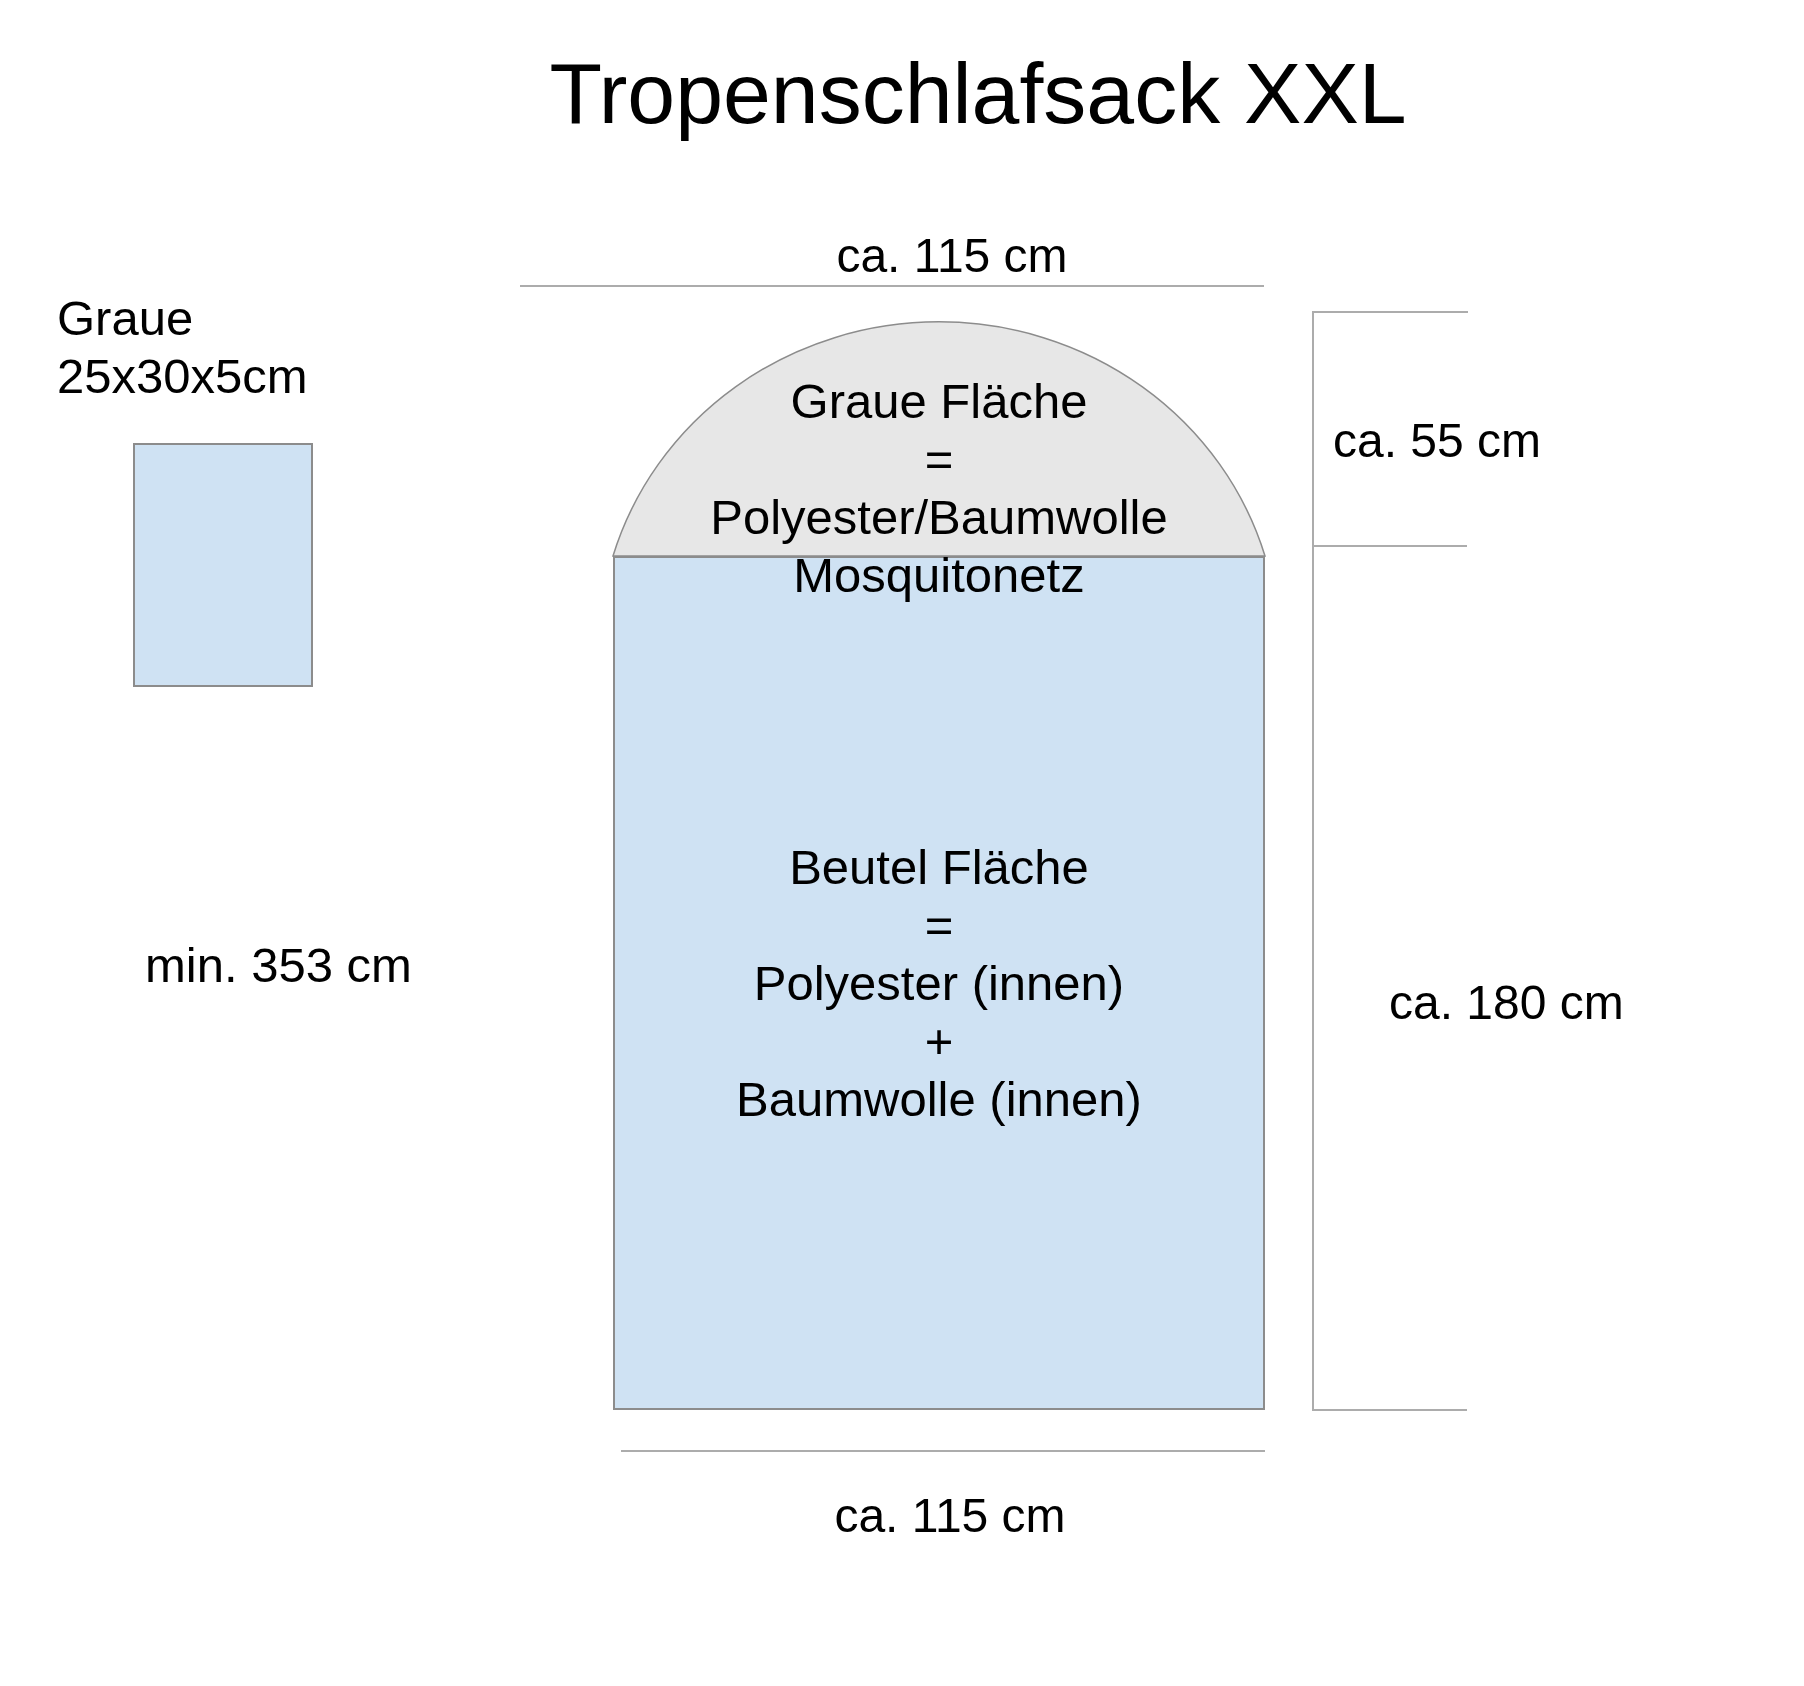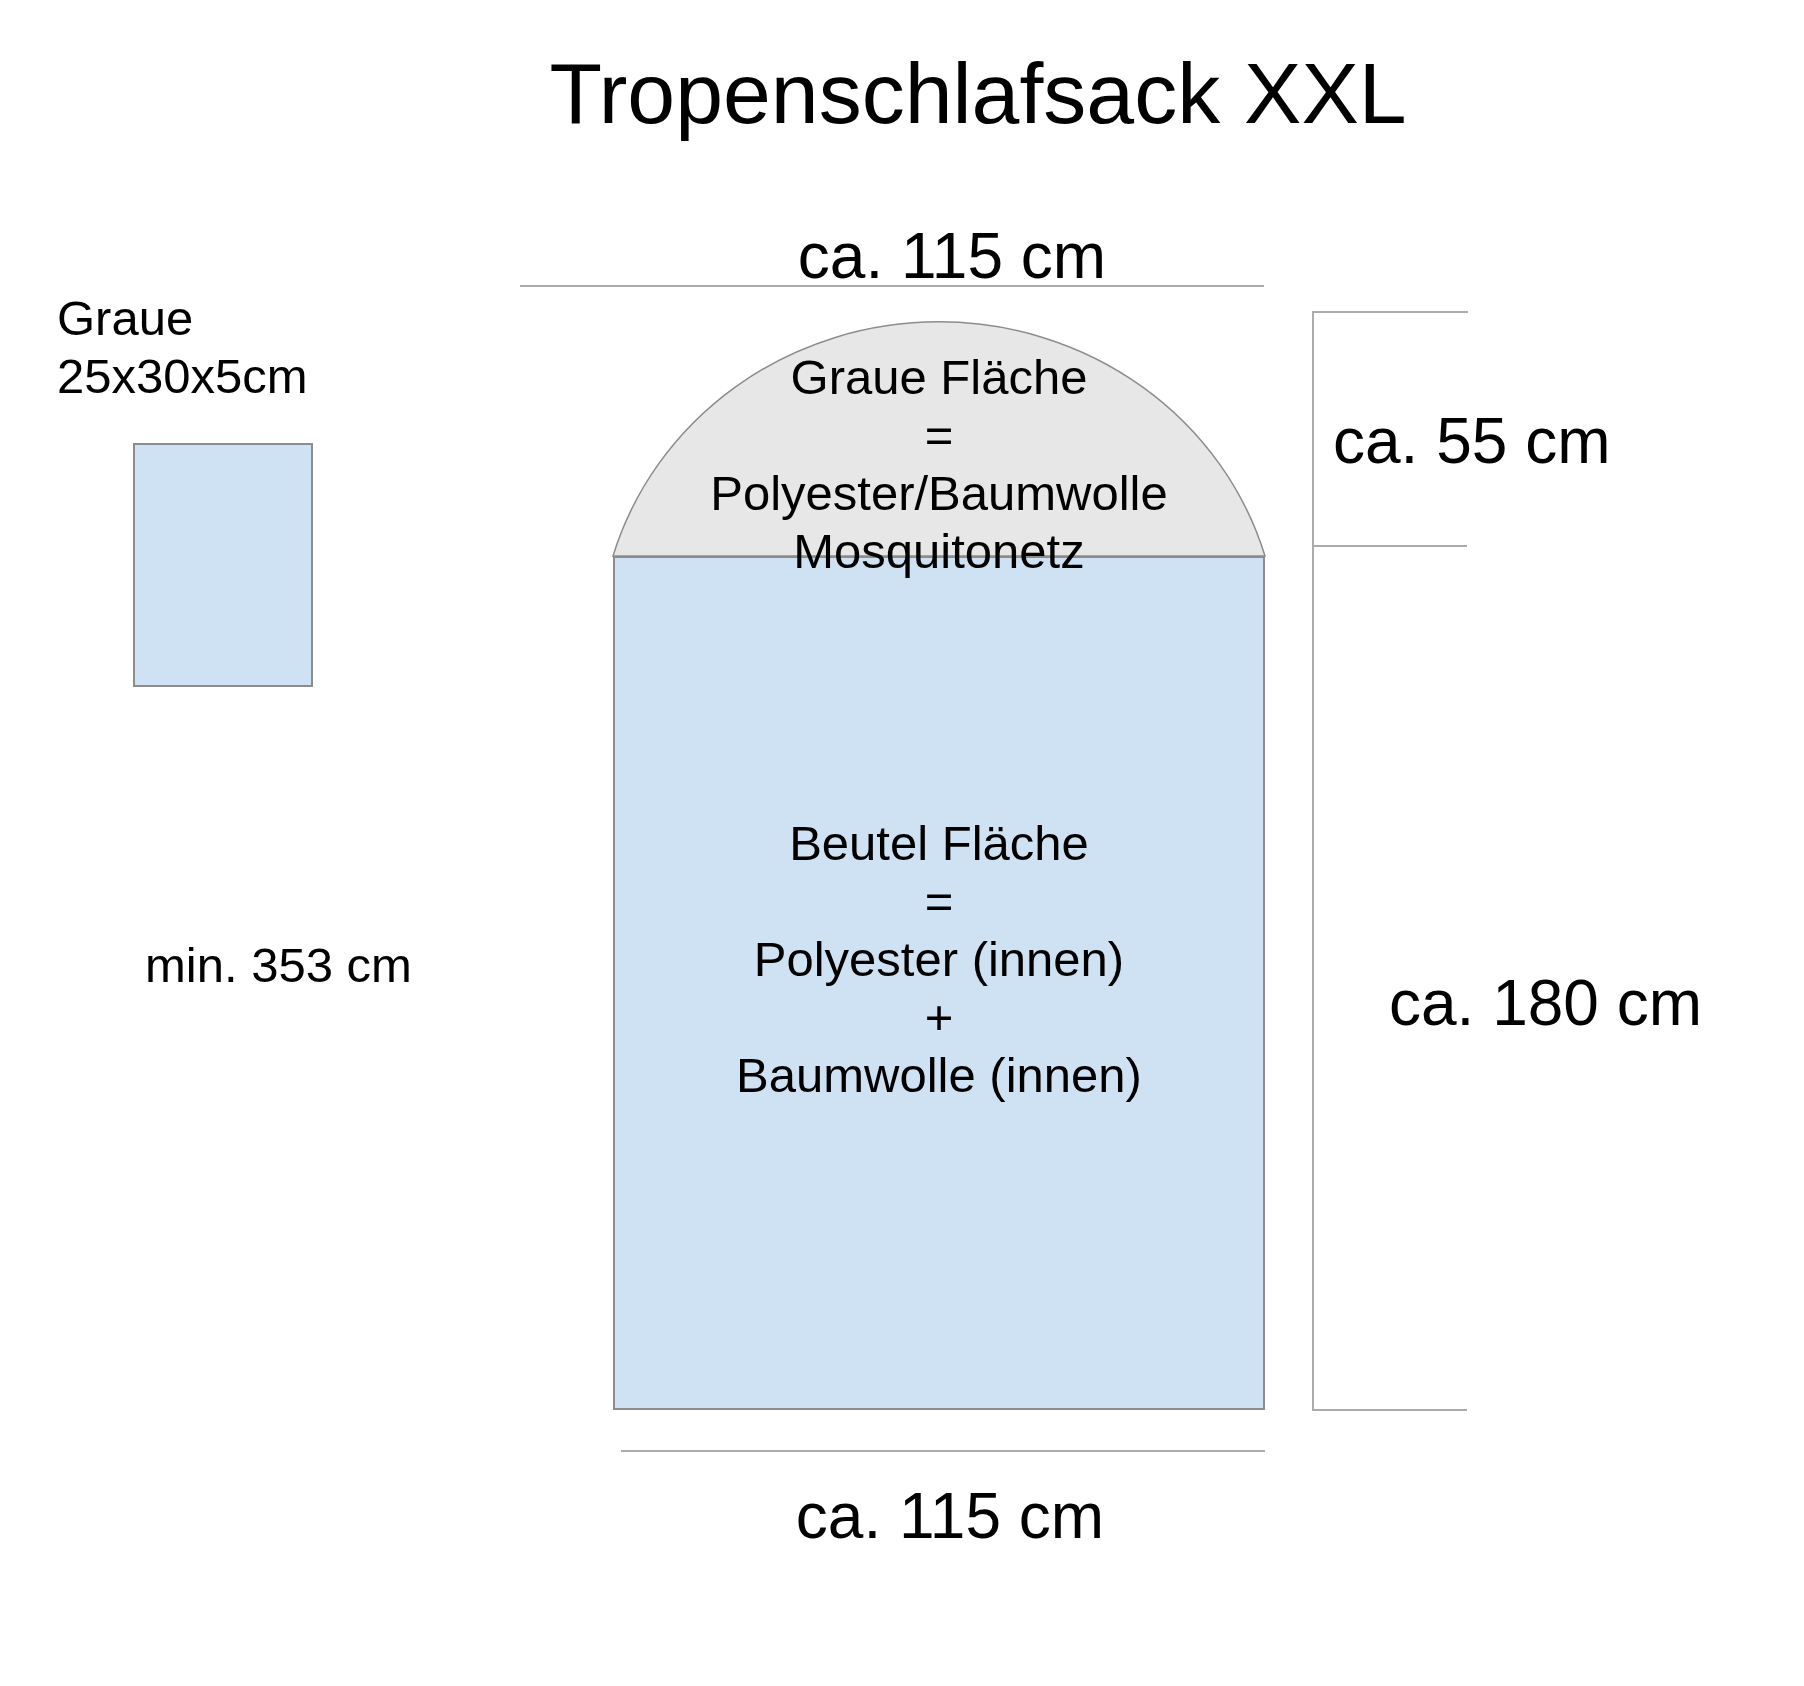--- a/index.html
+++ b/index.html
@@ -19,30 +19,31 @@
   .abs { position: absolute; }
   .title {
     top: 46px;
     left: 978px;
     transform: translateX(-50%);
     font-size: 86px;
     line-height: 1.1;
     white-space: nowrap;
   }
   .dim-label {
-    font-size: 64px;
+    font-size: 48px;
     line-height: 58px;
     white-space: nowrap;
   }
   .caption {
     text-align: center;
     transform: translateX(-50%);
     font-size: 49px;
     line-height: 58px;
     white-space: nowrap;
+    margin-top: 24px;
   }
   .dim-line {
     background: var(--dim-line, #acacac);
   }
   .shape-rect {
     box-sizing: border-box;
     background: var(--blue-area, #cfe2f3);
     border: 2px solid var(--shape-outline, #8c8c8c);
   }
   svg.dome-layer {

